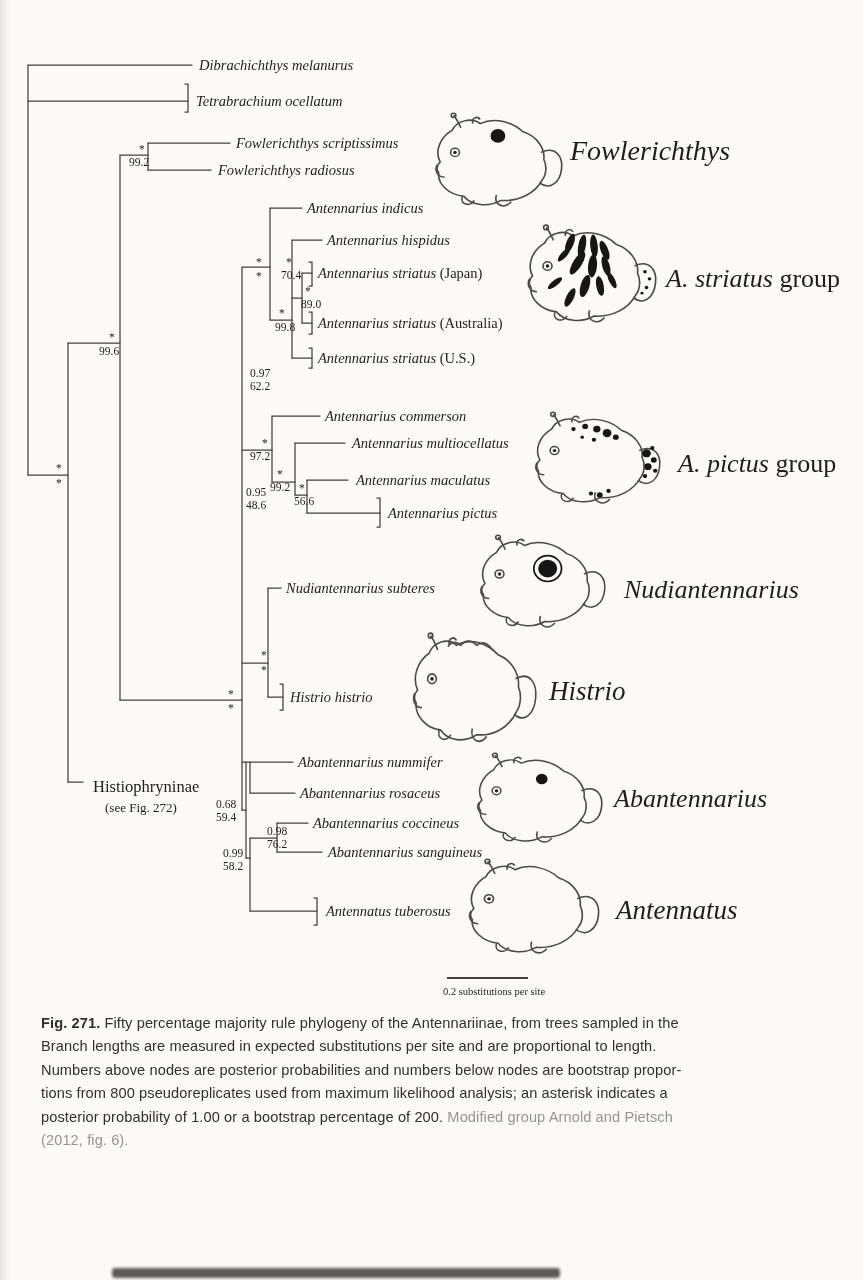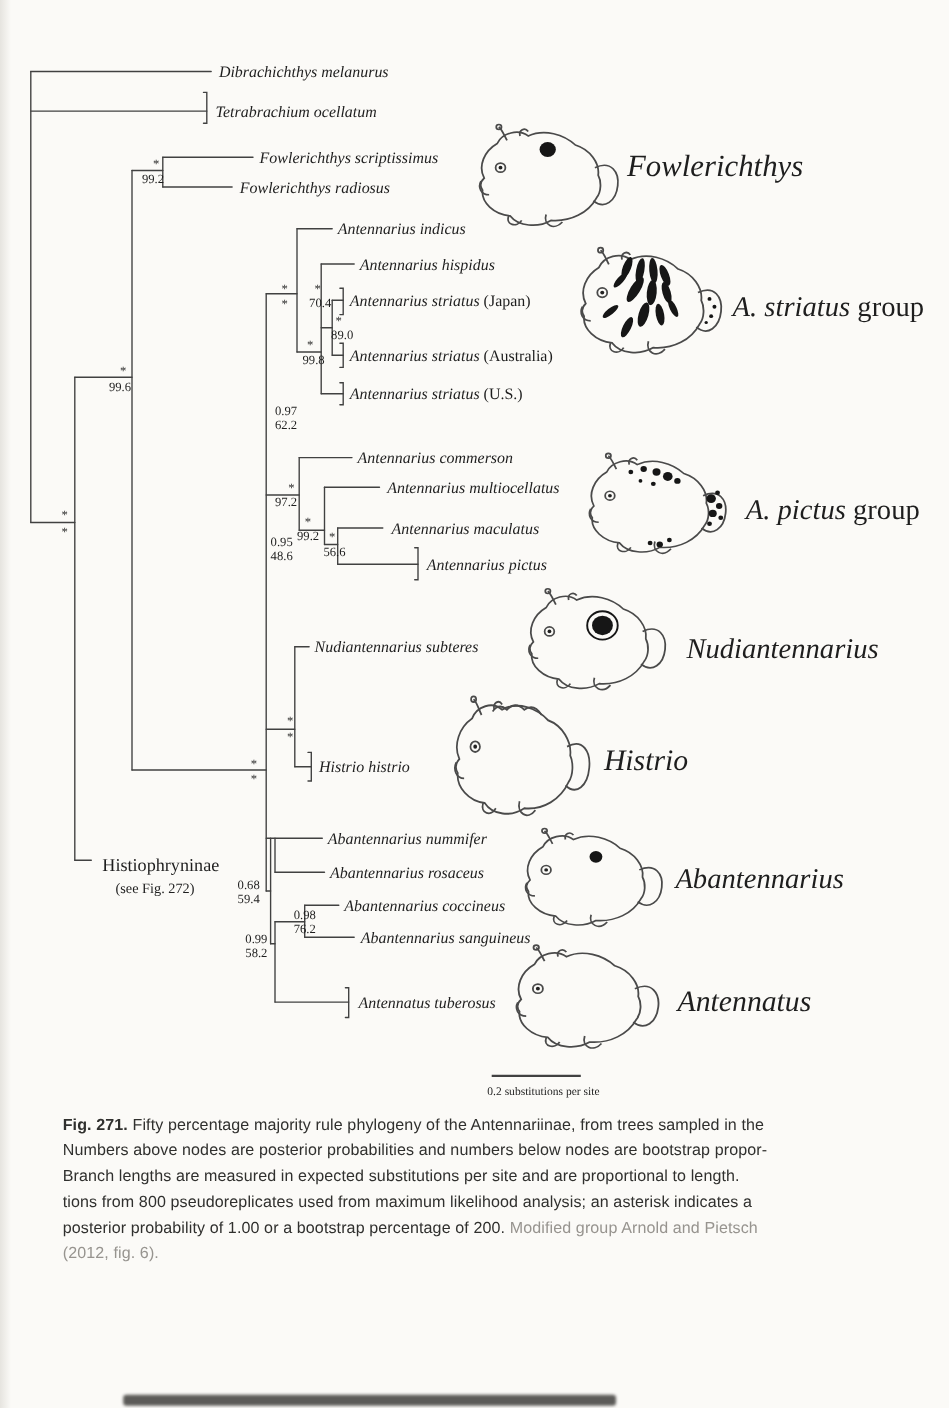--- a/index.html
+++ b/index.html
@@ -278,22 +278,22 @@
       <path d="M30,60 C28,66 35,68 38,63"></path>
       <path d="M29,10 C27,6 26,3 24,1"></path>
       <path d="M37,7 C36,3 40,1 42,4"></path>
       <path d="M13,37 C11,41 13,46 18,46"></path>
       <circle cx="25" cy="28" r="3"></circle>
       <circle cx="25" cy="28" r="1.2" fill="#222" stroke="none"></circle>
       <circle cx="24" cy="1" r="1.6"></circle>
     </g>
   </svg>
 
-<div class="caption" id="caption-block" style="left: 57px; top: 1012px; width: 710px;">
+<div class="caption" id="caption-block" style="left: 41px; top: 1012px; width: 710px;">
     <div class="cap-line"><span class="b">Fig. 271.</span><span> Fifty percentage majority rule phylogeny of the Antennariinae, from trees sampled in the</span></div>
+    <div class="cap-line"><span>Branch lengths are measured in expected substitutions per site and are proportional to length.</span></div>
     <div class="cap-line"><span>Numbers above nodes are posterior probabilities and numbers below nodes are bootstrap propor-</span></div>
-    <div class="cap-line"><span>Branch lengths are measured in expected substitutions per site and are proportional to length.</span></div>
     <div class="cap-line"><span>tions from 800 pseudoreplicates used from maximum likelihood analysis; an asterisk indicates a</span></div>
     <div class="cap-line"><span>posterior probability of 1.00 or a bootstrap percentage of 200.</span><span class="g"> Modified group Arnold and Pietsch</span></div>
     <div class="cap-line"><span class="g">(2012, fig. 6).</span></div>
   </div>
 
 <div id="footer-smudge" style="left: 112px; top: 1268px; width: 448px; height: 10px;"></div>
 
 </body></html>

